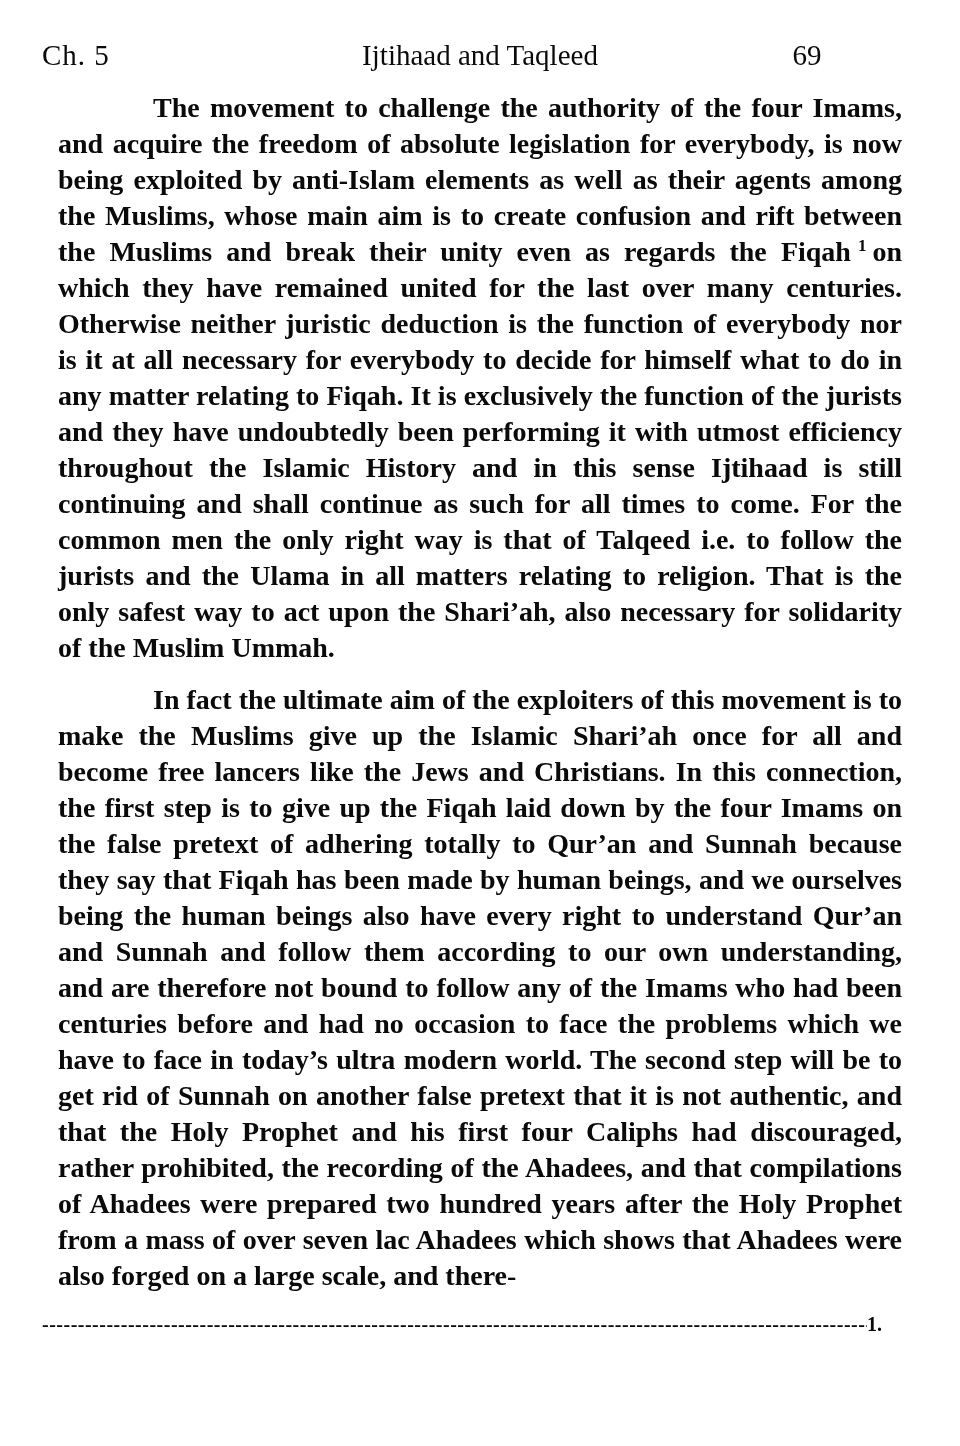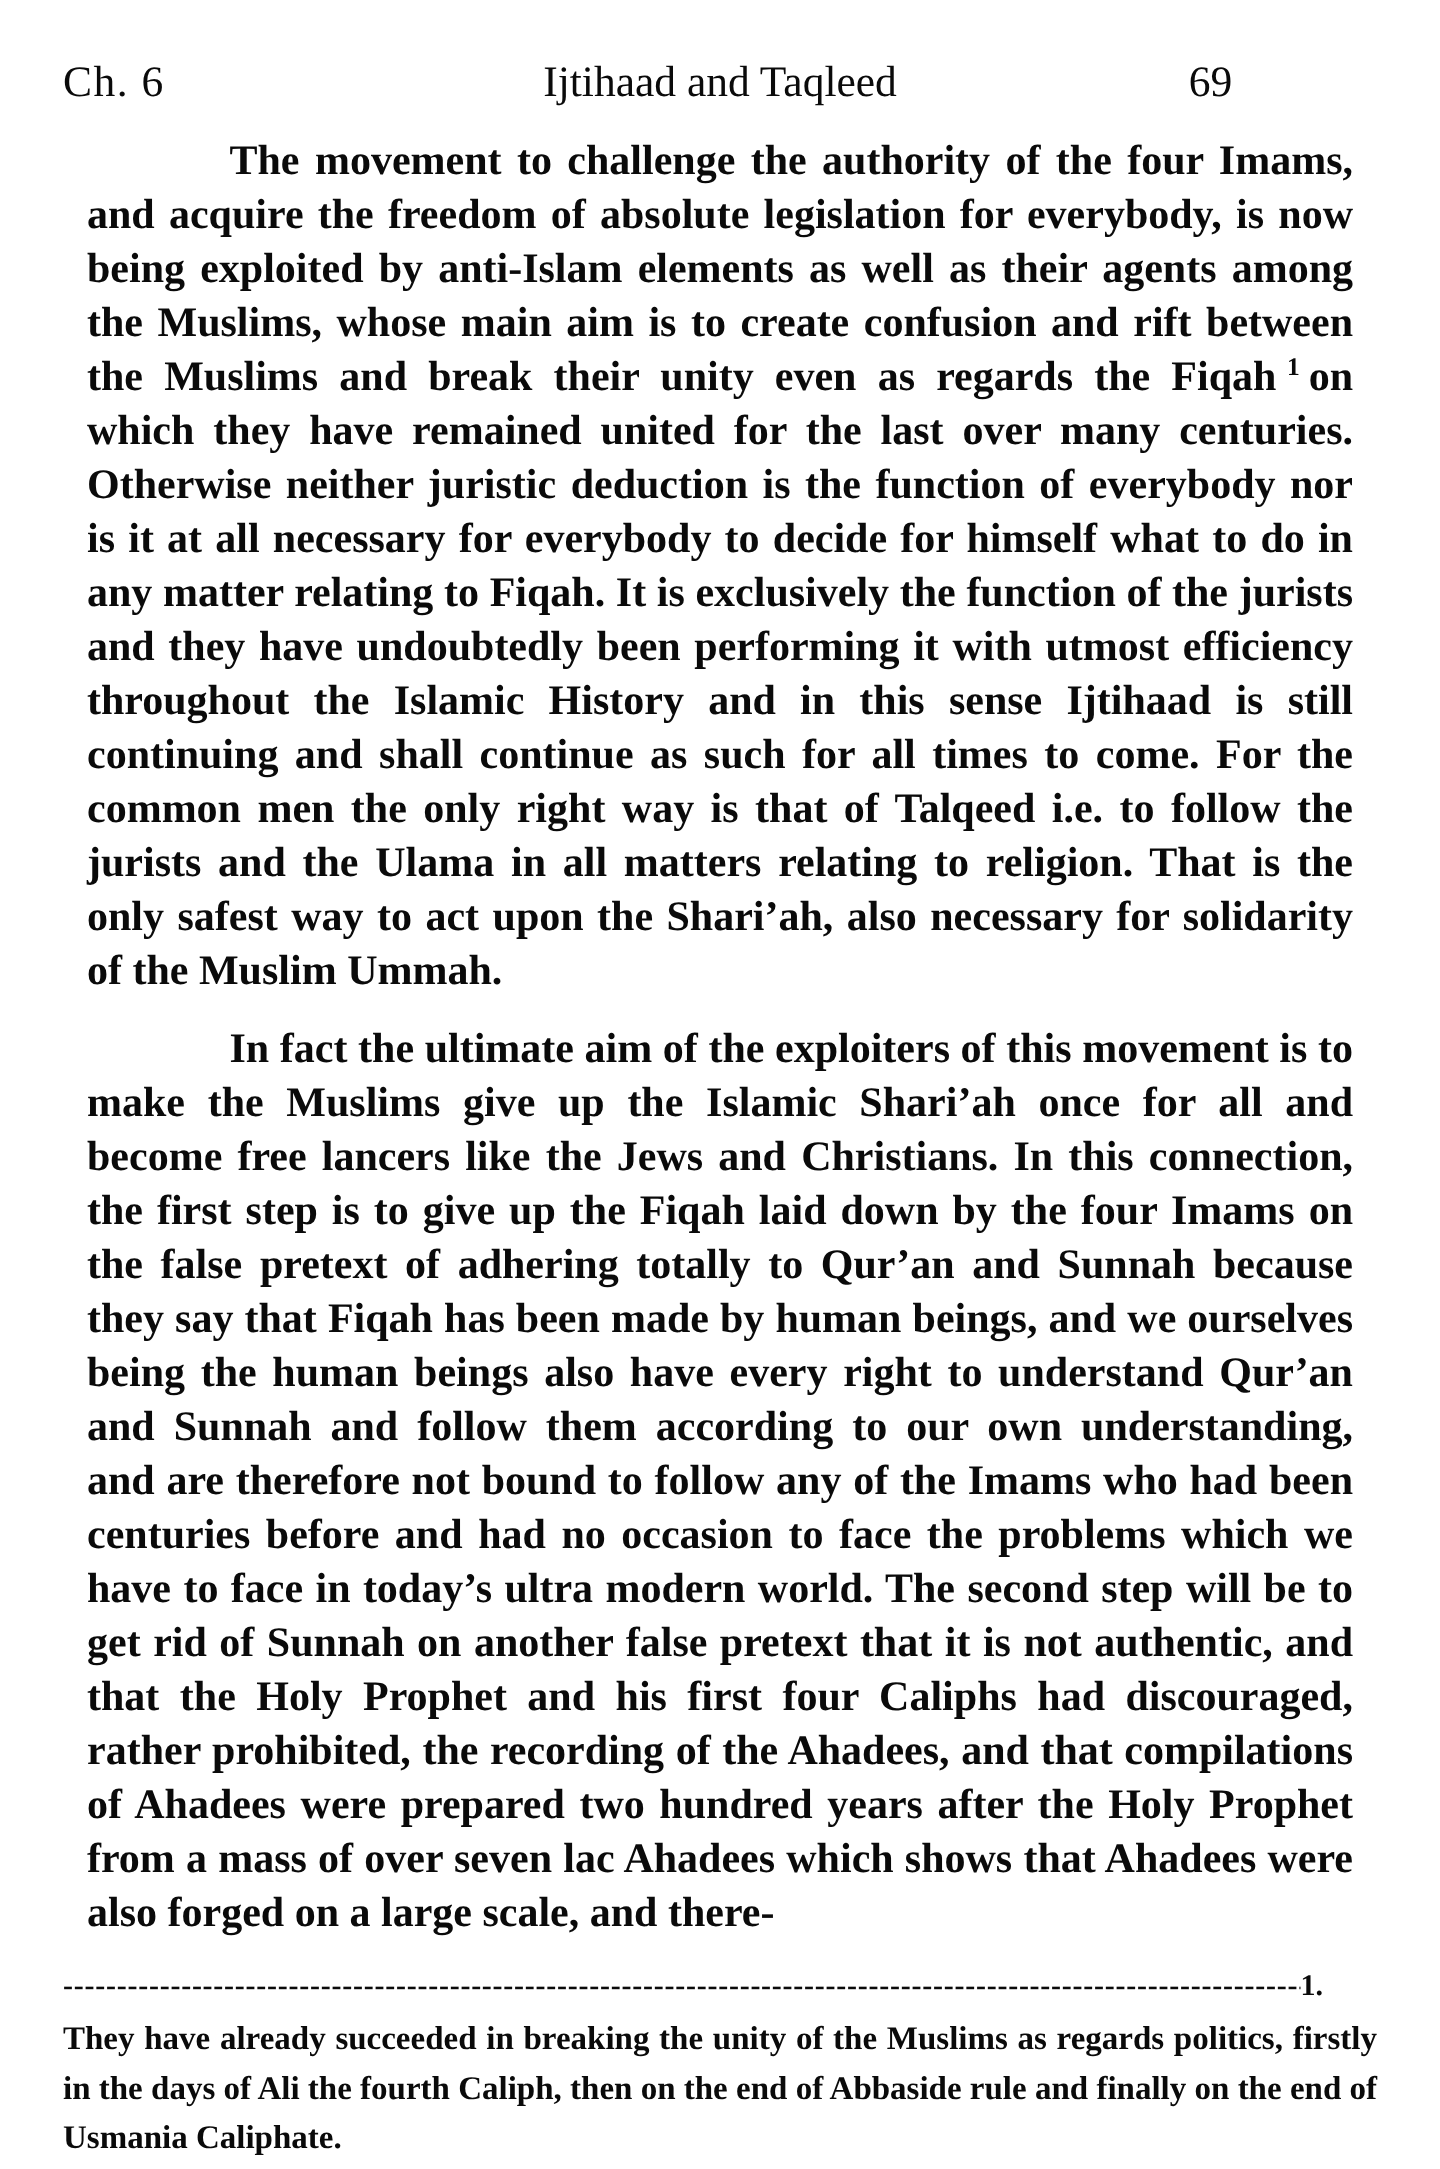--- a/index.html
+++ b/index.html
@@ -81,31 +81,30 @@
     text-align: justify;
     font-weight: 600;
   }
 </style>
 </head>
 <body>
 
 <div class="page">
 
   <div class="header">
-    <span class="chapter">Ch. 6</span>
+    <span class="chapter">Ch. 5</span>
     <span class="title">Ijtihaad and Taqleed</span>
     <span class="pageno">69</span>
   </div>
 
   <div class="body-text">
     <p class="para"><span>The movement to challenge the authority of the four Imams, and acquire the freedom of absolute legislation for everybody, is now being exploited by anti-Islam elements as well as their agents among the Muslims, whose main aim is to create confusion and rift between the Muslims and break their unity even as regards the Fiqah</span><sup class="fn-ref">1</sup><span>on which they have remained united for the last over many centuries. Otherwise neither juristic deduction is the function of everybody nor is it at all necessary for everybody to decide for himself what to do in any matter relating to Fiqah. It is exclusively the function of the jurists and they have undoubtedly been performing it with utmost efficiency throughout the Islamic History and in this sense Ijtihaad is still continuing and shall continue as such for all times to come. For the common men the only right way is that of Talqeed i.e. to follow the jurists and the Ulama in all matters relating to religion. That is the only safest way to act upon the Shari’ah, also necessary for solidarity of the Muslim Ummah.</span></p>
 
     <p class="para">In fact the ultimate aim of the exploiters of this movement is to make the Muslims give up the Islamic Shari’ah once for all and become free lancers like the Jews and Christians. In this connection, the first step is to give up the Fiqah laid down by the four Imams on the false pretext of adhering totally to Qur’an and Sunnah because they say that Fiqah has been made by human beings, and we ourselves being the human beings also have every right to understand Qur’an and Sunnah and follow them according to our own understanding, and are therefore not bound to follow any of the Imams who had been centuries before and had no occasion to face the problems which we have to face in today’s ultra modern world. The second step will be to get rid of Sunnah on another false pretext that it is not authentic, and that the Holy Prophet and his first four Caliphs had discouraged, rather prohibited, the recording of the Ahadees, and that compilations of Ahadees were prepared two hundred years after the Holy Prophet from a mass of over seven lac Ahadees which shows that Ahadees were also forged on a large scale, and there-</p>
   </div>
 
   <div class="fn-sep">
     <span class="dashes">------------------------------------------------------------------------------------------------------------------------------------------------------</span>
       <span class="fn-sep-marker">1.</span>
   </div>
 
-  <div class="footnote">They have already succeeded in breaking the unity of the Muslims as regards politics, firstly in the days of Ali the fourth Caliph, then on the end of Abbaside rule and finally on the end of Usmania Caliphate.</div>
 
 </div>
 
 </body></html>

